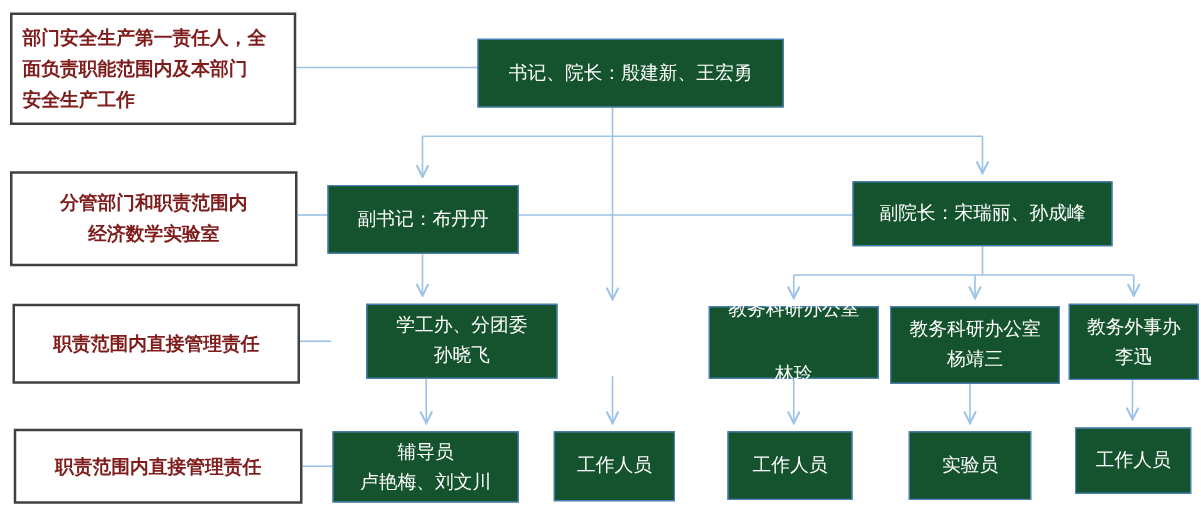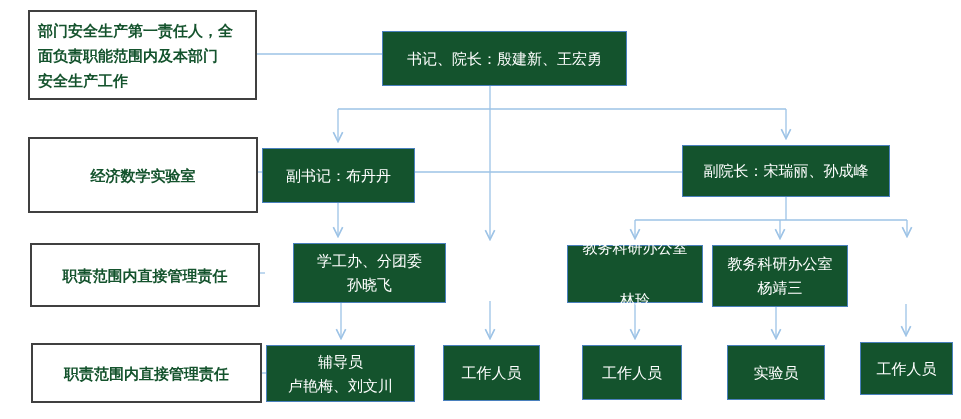--- a/index.html
+++ b/index.html
@@ -9,27 +9,26 @@
     background:#ffffff;
     font-family:"Liberation Sans", sans-serif;
     overflow:hidden;
   }
   #wires{position:absolute;left:0;top:0;width:961px;height:419px;}
   .side-label{
     position:absolute;
     background:#ffffff;
     border:2px solid #404040;
     box-sizing:border-box;
-    color:#14532d;
+    color:#7f1d1d;
     font-weight:bold;
     font-size:15px;
     display:flex;
     flex-direction:column;
     justify-content:center;
-    margin-left:20px;
   }
   .side-label .ln{line-height:25px;}
   .side-label.align-left{padding:0 8px;text-align:left;}
   .side-label.align-center{text-align:center;}
   .node{
     position:absolute;
     background:#14532d;
     border:1px solid #4A80BD;
     box-sizing:border-box;
     color:#ffffff;
@@ -86,20 +85,21 @@
     </g>
   </svg>
 
   <div class="side-label align-left" style="left:8px;top:10px;width:229px;height:90px;">
     <div class="ln">部门安全生产第一责任人，全</div>
     <div class="ln">面负责职能范围内及本部门</div>
     <div class="ln">安全生产工作</div>
   </div>
 
   <div class="side-label align-center" style="left:8px;top:137px;width:230px;height:76px;">
+    <div class="ln">分管部门和职责范围内</div>
     <div class="ln">经济数学实验室</div>
   </div>
 
   <div class="side-label align-center" style="left:10px;top:243px;width:230px;height:64px;">
     <div class="ln">职责范围内直接管理责任</div>
   </div>
 
   <div class="side-label align-center" style="left:11px;top:343px;width:231px;height:60px;">
     <div class="ln">职责范围内直接管理责任</div>
   </div>
@@ -120,20 +120,24 @@
     <div class="ln">孙晓飞</div>
   </div>
   <div class="node" style="left:567px;top:245px;width:136px;height:58px;gap:28px;">
     <div class="ln">教务科研办公室</div>
     <div class="ln">林玲</div>
   </div>
   <div class="node" style="left:712px;top:245px;width:136px;height:62px;">
     <div class="ln">教务科研办公室</div>
     <div class="ln">杨靖三</div>
   </div>
+  <div class="node" style="left:855px;top:243px;width:104px;height:61px;">
+    <div class="ln">教务外事办</div>
+    <div class="ln">李迅</div>
+  </div>
 
   <div class="node" style="left:266px;top:345px;width:149px;height:57px;">
     <div class="ln">辅导员</div>
     <div class="ln">卢艳梅、刘文川</div>
   </div>
   <div class="node" style="left:443px;top:345px;width:97px;height:56px;">
     <div class="ln">工作人员</div>
   </div>
   <div class="node" style="left:582px;top:345px;width:100px;height:55px;">
     <div class="ln">工作人员</div>

